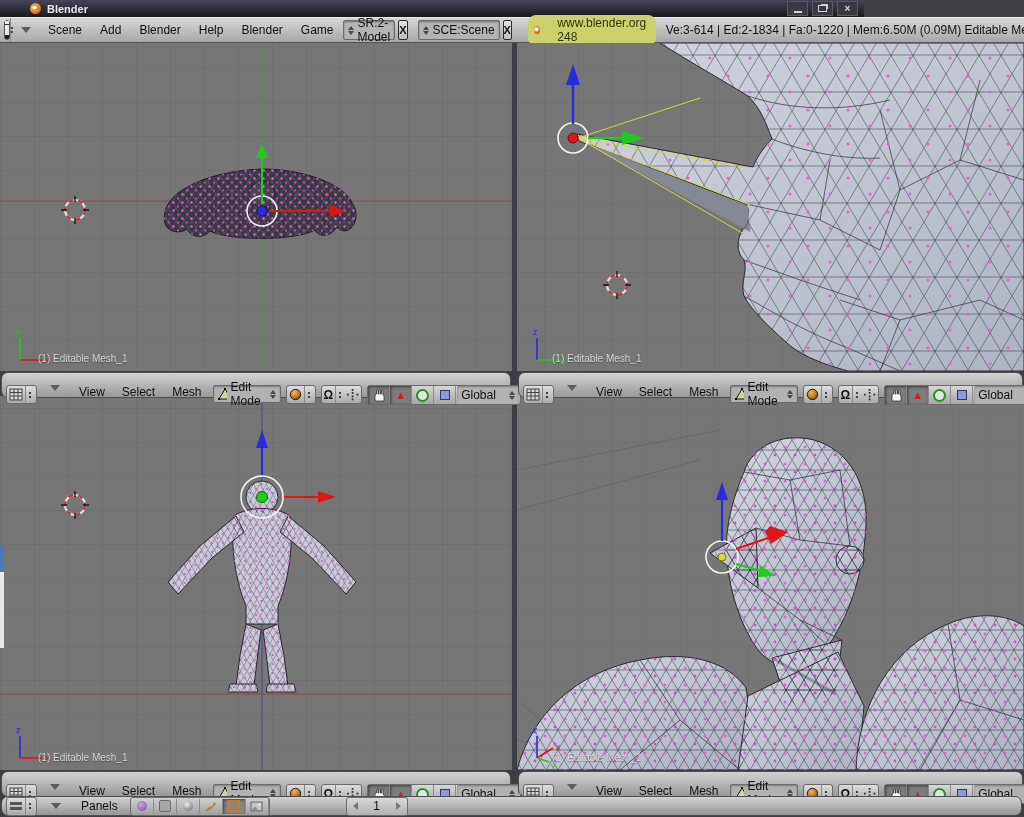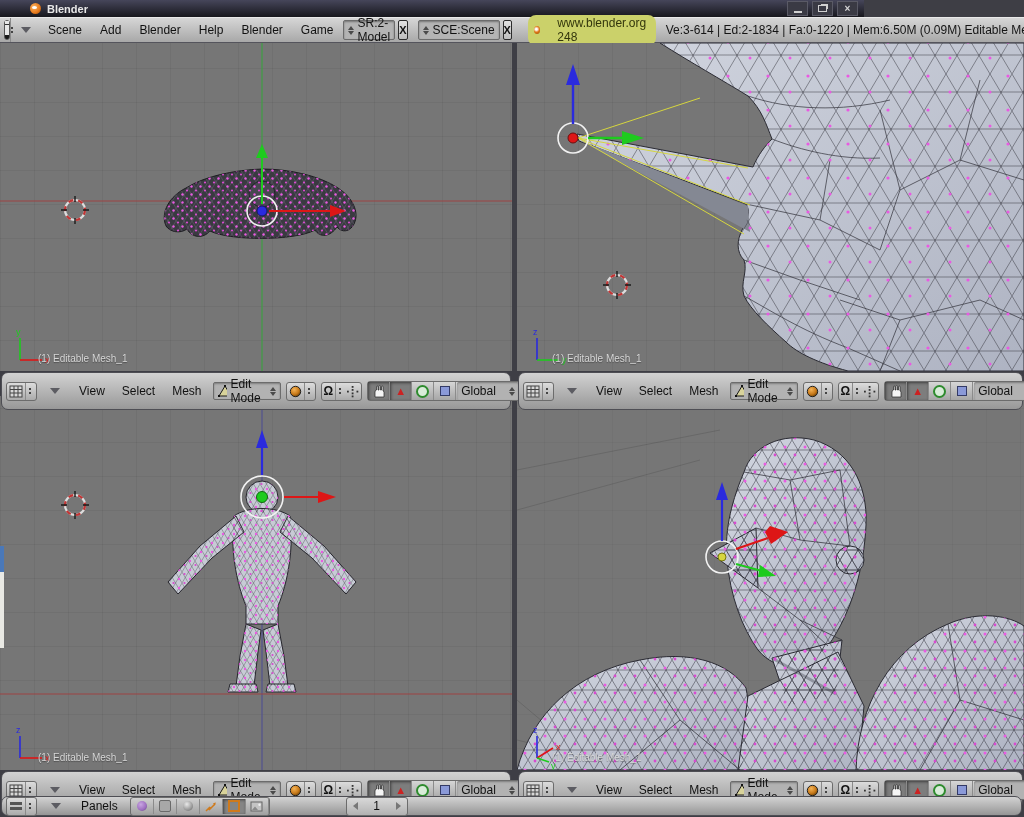--- a/index.html
+++ b/index.html
@@ -40,21 +40,21 @@
   .webdot{width:8px;height:8px;border-radius:50%;background:radial-gradient(circle at 40% 40%,#fff 15%,#e07818 50%,#9a4d0a);}
   .stats{margin-left:10px;color:#141414;white-space:nowrap;}
   
   .vp{position:absolute;background:#767676;}
   .vp svg{display:block;}
   .vplabel{position:absolute;font-size:10px;color:#d6d6d6;text-shadow:0 1px 1px rgba(0,0,0,.35);}
   .divider-v{position:absolute;left:512px;top:43px;width:5px;height:752px;background:#3e3e45;}
   .hstrip{position:absolute;left:0;width:1024px;background:#3e3e45;}
   
   .vph{position:absolute;height:23px;box-sizing:border-box;background:linear-gradient(#d2d2d2,#989898);
-    border:1px solid #4e4e54;border-radius:7px;display:flex;align-items:center;padding:18px 4px;gap:5px;font-size:12px;color:#111;}
+    border:1px solid #4e4e54;border-radius:7px;display:flex;padding:12px 4px;gap:5px;font-size:12px;color:#111;}
   .hbtn{height:19px;box-sizing:border-box;background:linear-gradient(#dcdcdc,#ababab);border:1px solid #6c6c6c;border-radius:3px;
     display:flex;align-items:center;padding:0 2px;gap:2px;}
   .hmenu{padding:0 6px;cursor:default;}
   .hdd{height:18px;box-sizing:border-box;background:#b2b2b2;border:1px solid #6c6c6c;border-radius:2px;
     box-shadow:inset 0 1px 2px rgba(0,0,0,.3);display:flex;align-items:center;padding:0 4px;gap:4px;}
   .tgroup{display:flex;align-items:center;background:linear-gradient(#d6d6d6,#a6a6a6);border:1px solid #6c6c6c;border-radius:3px;height:20px;box-sizing:border-box;}
   .tbtn{width:21px;height:18px;display:flex;align-items:center;justify-content:center;border-right:1px solid #8b8b8b;}
   .tbtn.pressed{background:#7d7d7d;box-shadow:inset 1px 1px 3px rgba(0,0,0,.5);}
   .redtri{color:#c22;font-size:11px;line-height:1;}
   .greencirc{width:9px;height:9px;border:2px solid #2e8b2e;border-radius:50%;background:#d9ecd9;}

